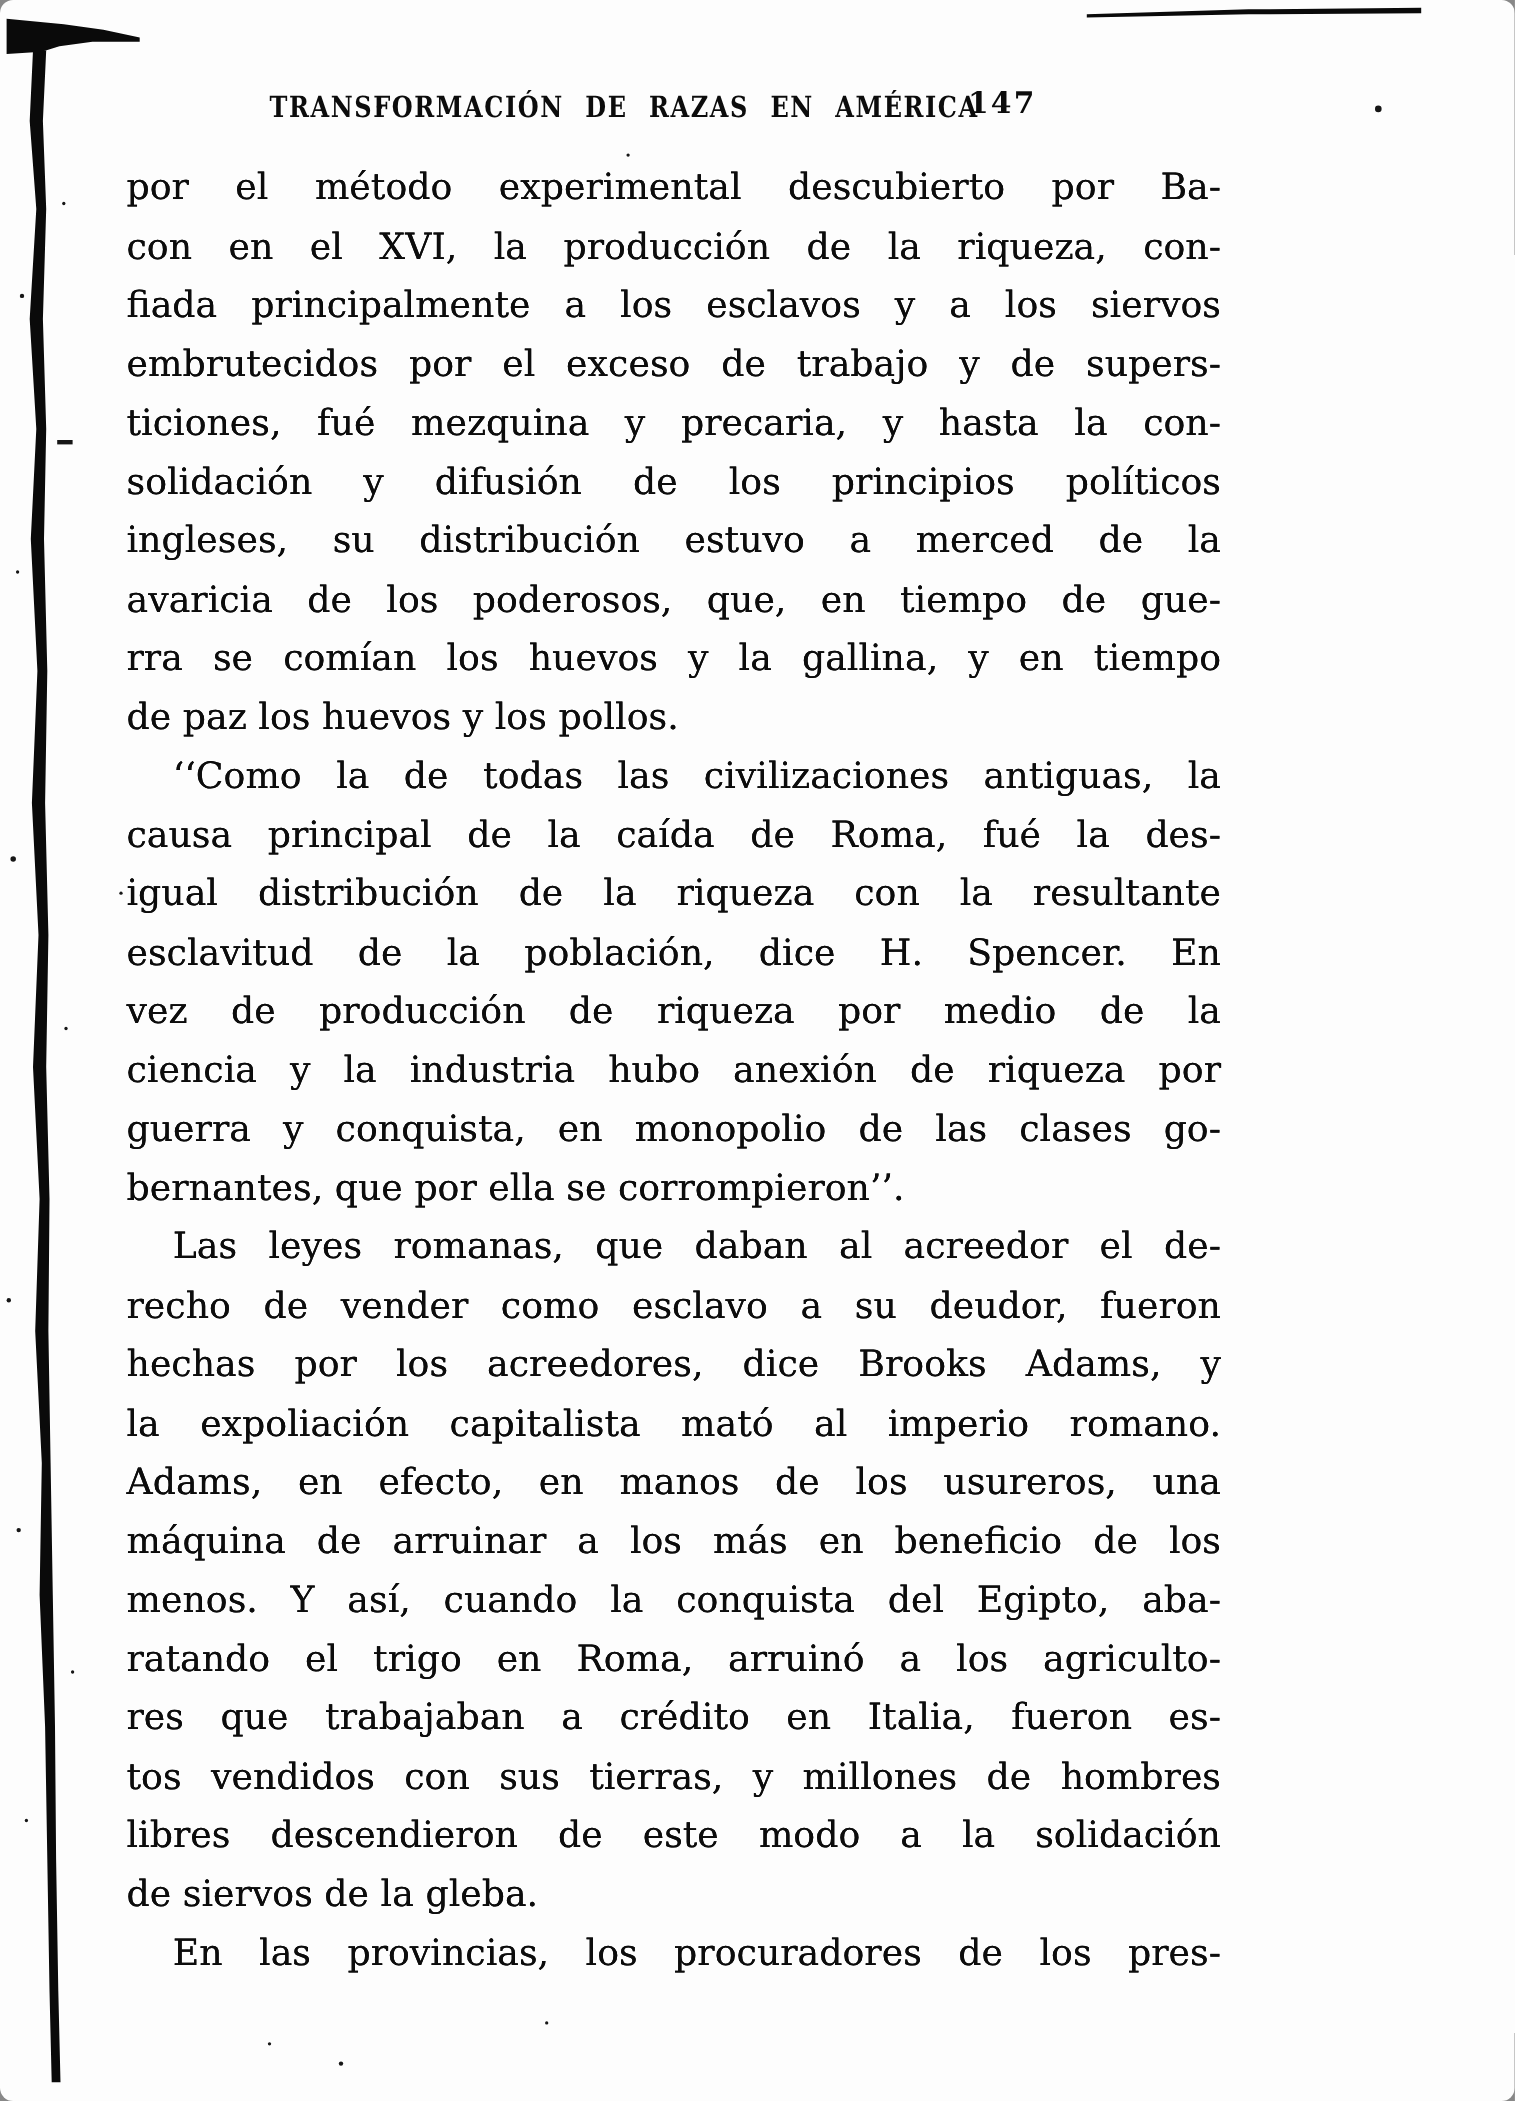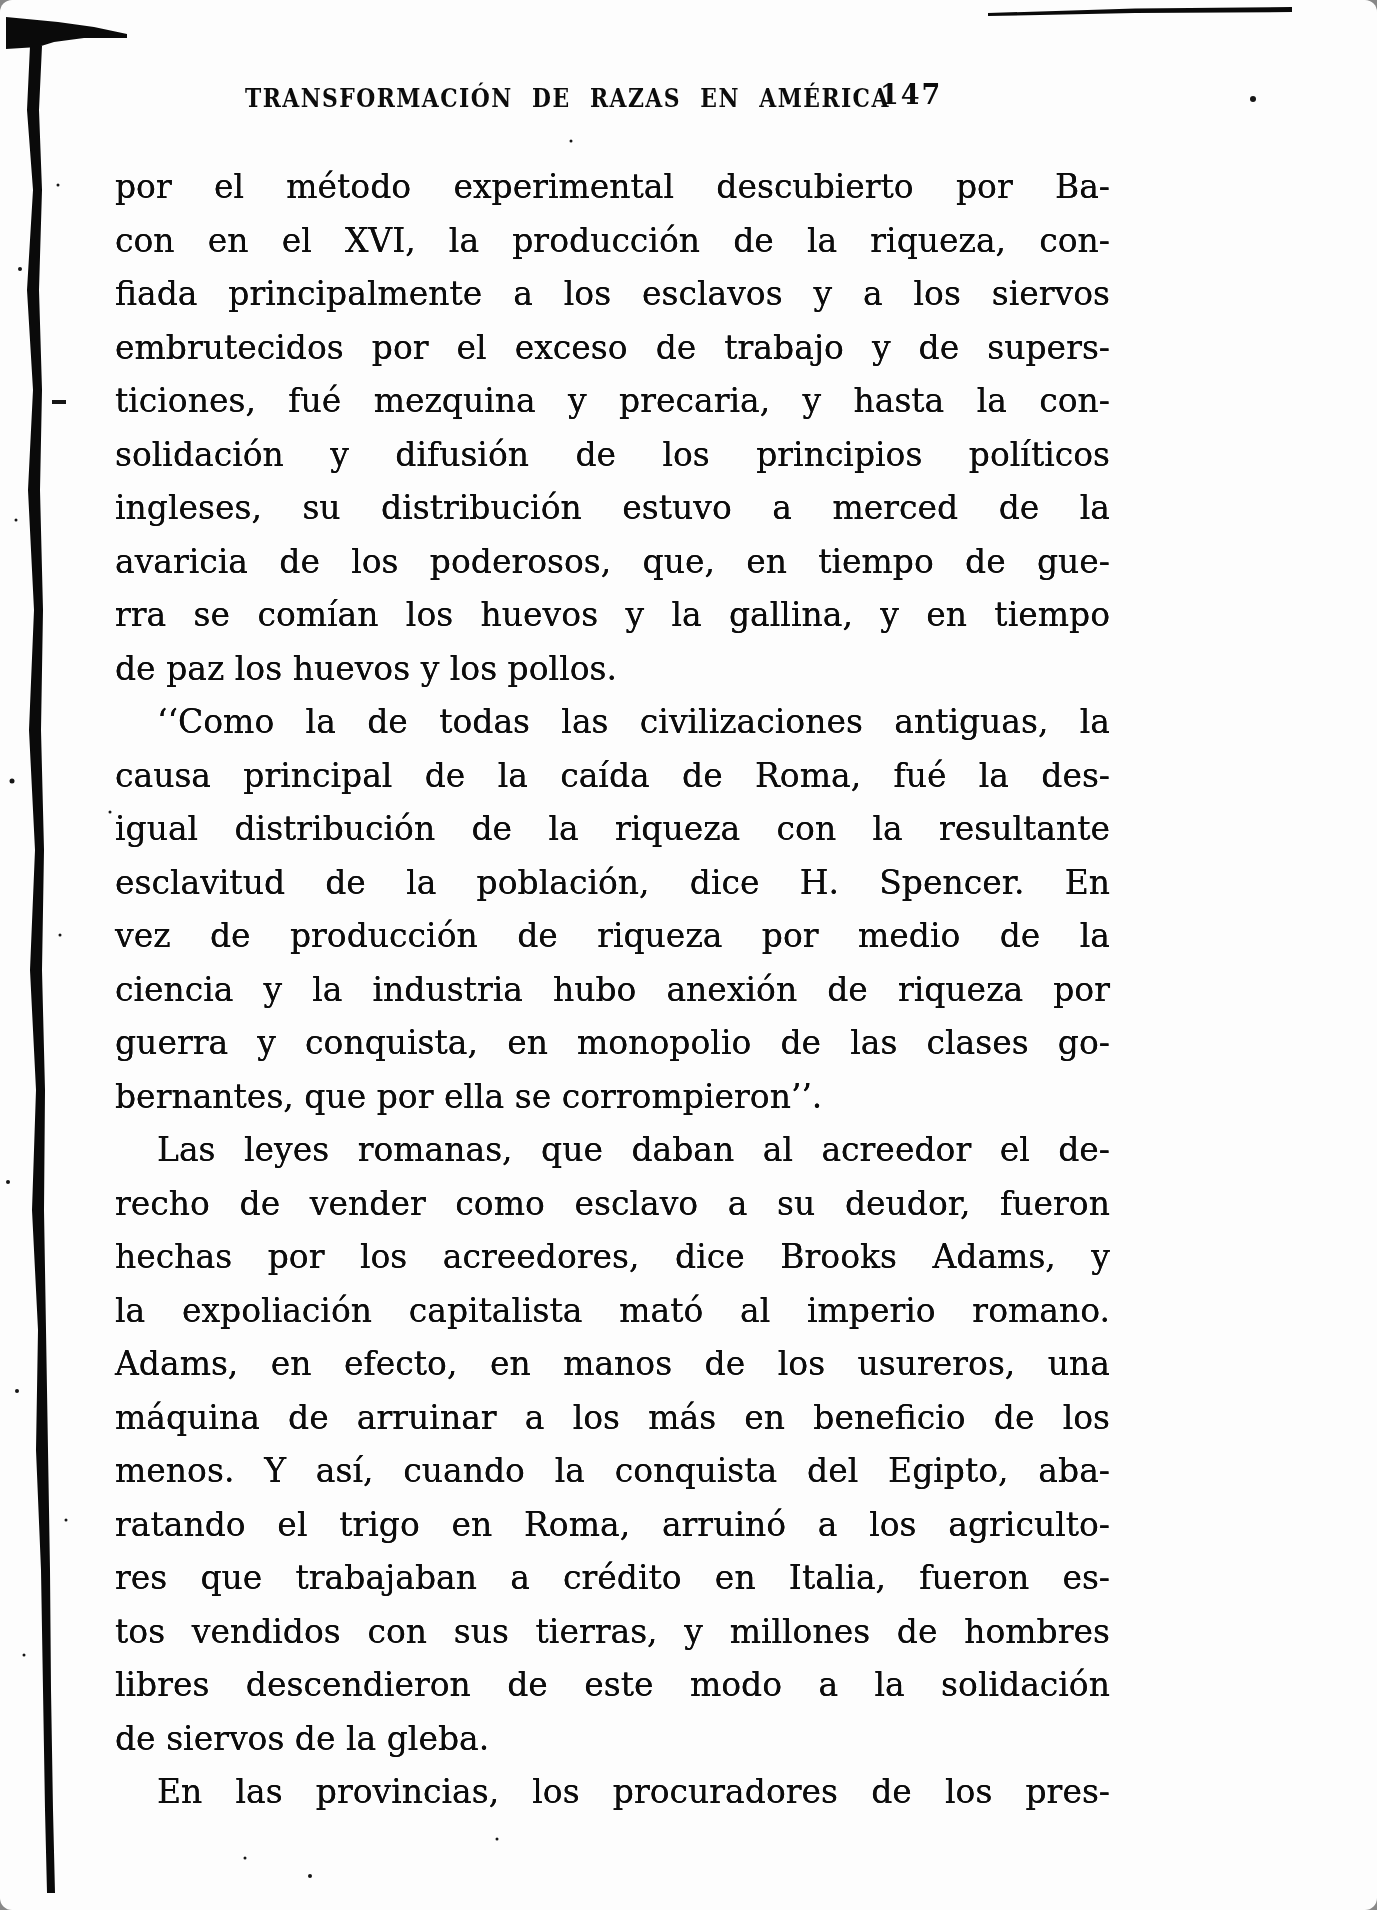--- a/index.html
+++ b/index.html
@@ -27,21 +27,21 @@
     position:absolute;left:245px;top:0;
     font-weight:bold;font-size:23px;letter-spacing:1.5px;word-spacing:11px;
     transform:scale(0.95,1.15);transform-origin:left top;
     white-space:nowrap;
   }
   .page-number{
     position:absolute;left:880px;top:-3px;
     font-weight:bold;font-size:27px;letter-spacing:2px;text-align:right;
   }
   .text-column{
-    position:absolute;left:115px;top:160px;width:995px;
+    position:absolute;left:115px;top:143px;width:995px;
     font-size:33px;line-height:53.5px;
     text-rendering:optimizeLegibility;
   }
   .line{
     height:53.5px;
     text-align:justify;
     text-align-last:justify;
     white-space:nowrap;
     text-shadow:0 0 0.5px var(--ink);
   }

